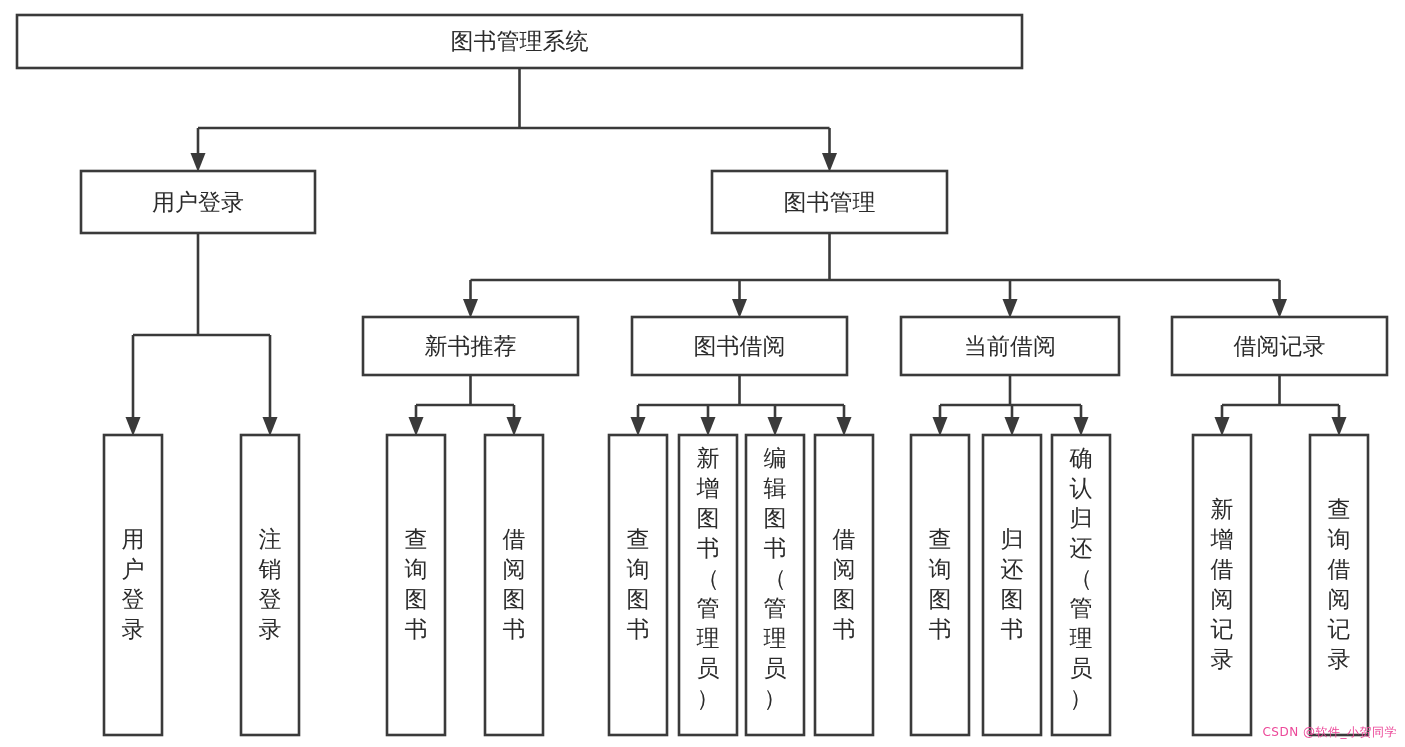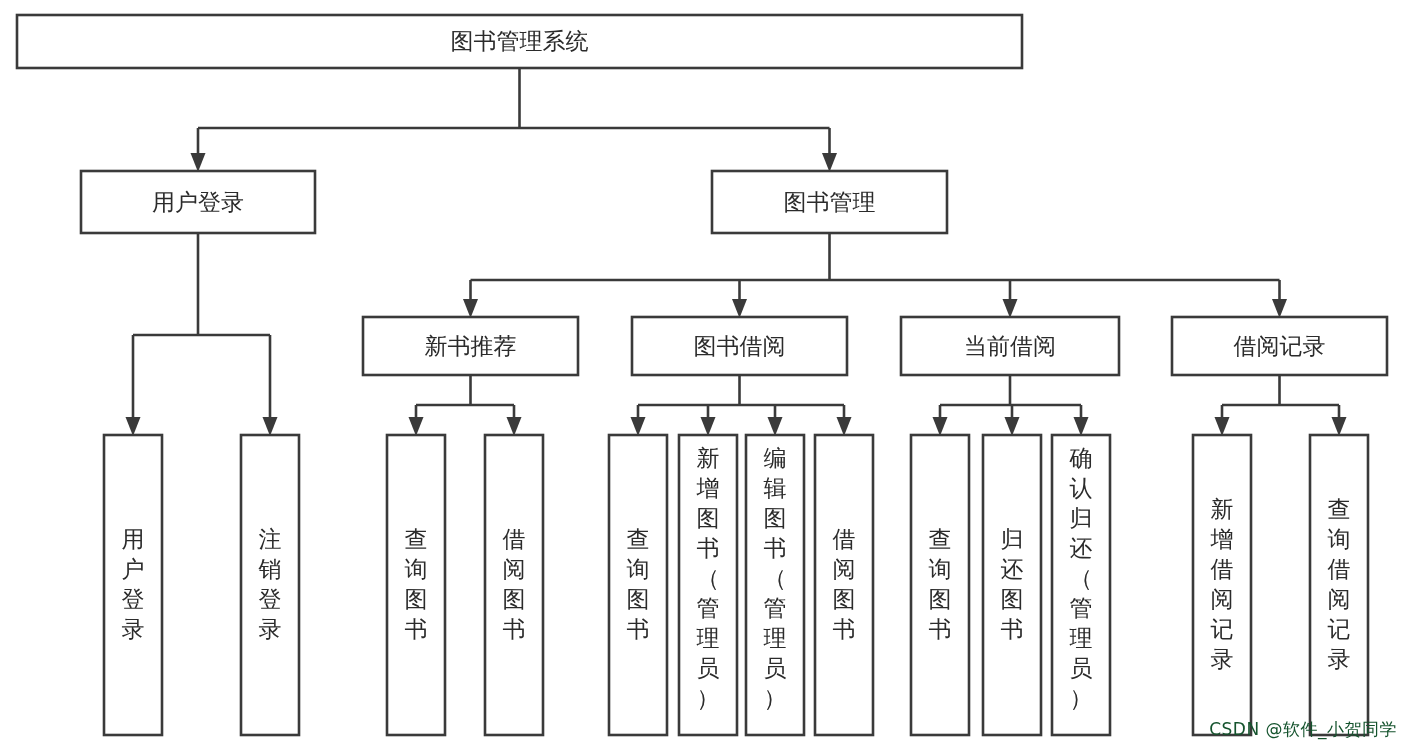--- a/index.html
+++ b/index.html
@@ -49,22 +49,22 @@
     fill: #2b2b2b;
     font-family: "DejaVu Sans", "Liberation Sans", sans-serif;
     font-size: 23px;
     text-anchor: middle;
   }
   .watermark {
     position: absolute;
     right: 8px;
     bottom: 6px;
     font-family: "DejaVu Sans", "Liberation Sans", sans-serif;
-    font-size: 17px;
-    color: #14532d;
+    font-size: 12px;
+    color: #ec4899;
     letter-spacing: 0.5px;
     white-space: nowrap;
     pointer-events: none;
   }
 </style>
 </head>
 <body>
 
 <svg id="diagram" viewBox="0 0 1405 747">
   <g id="edge-layer">

